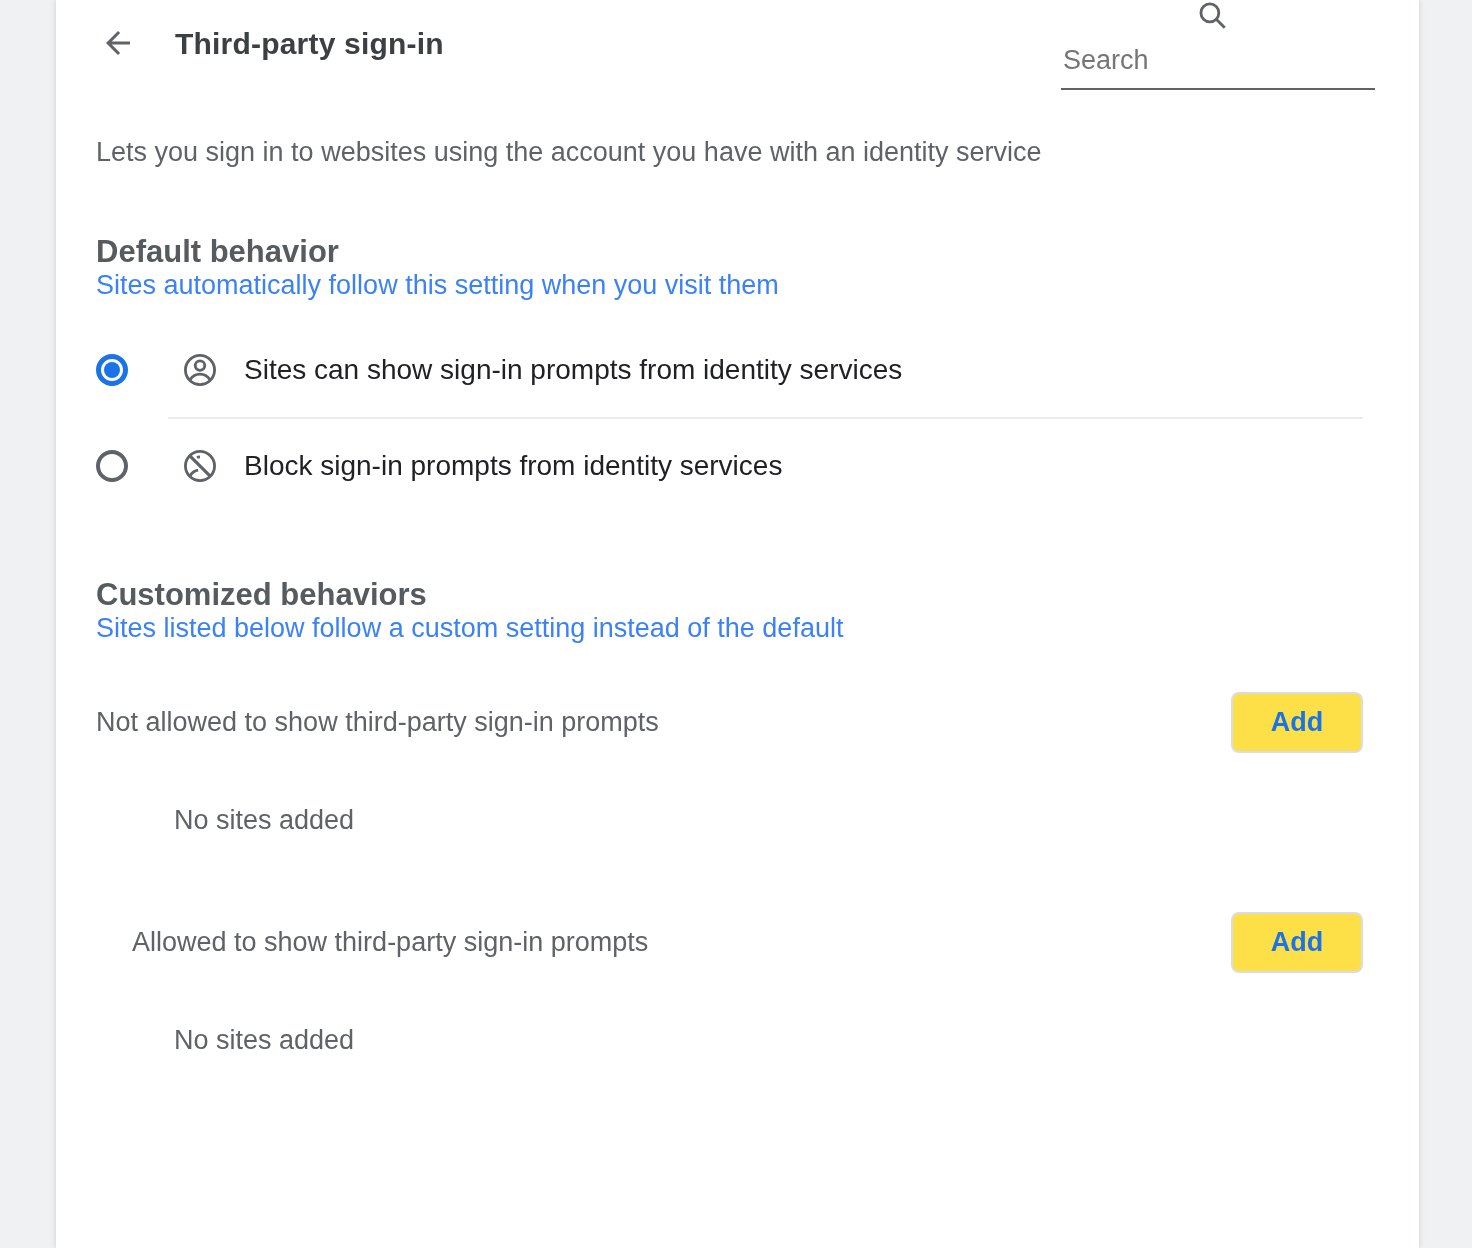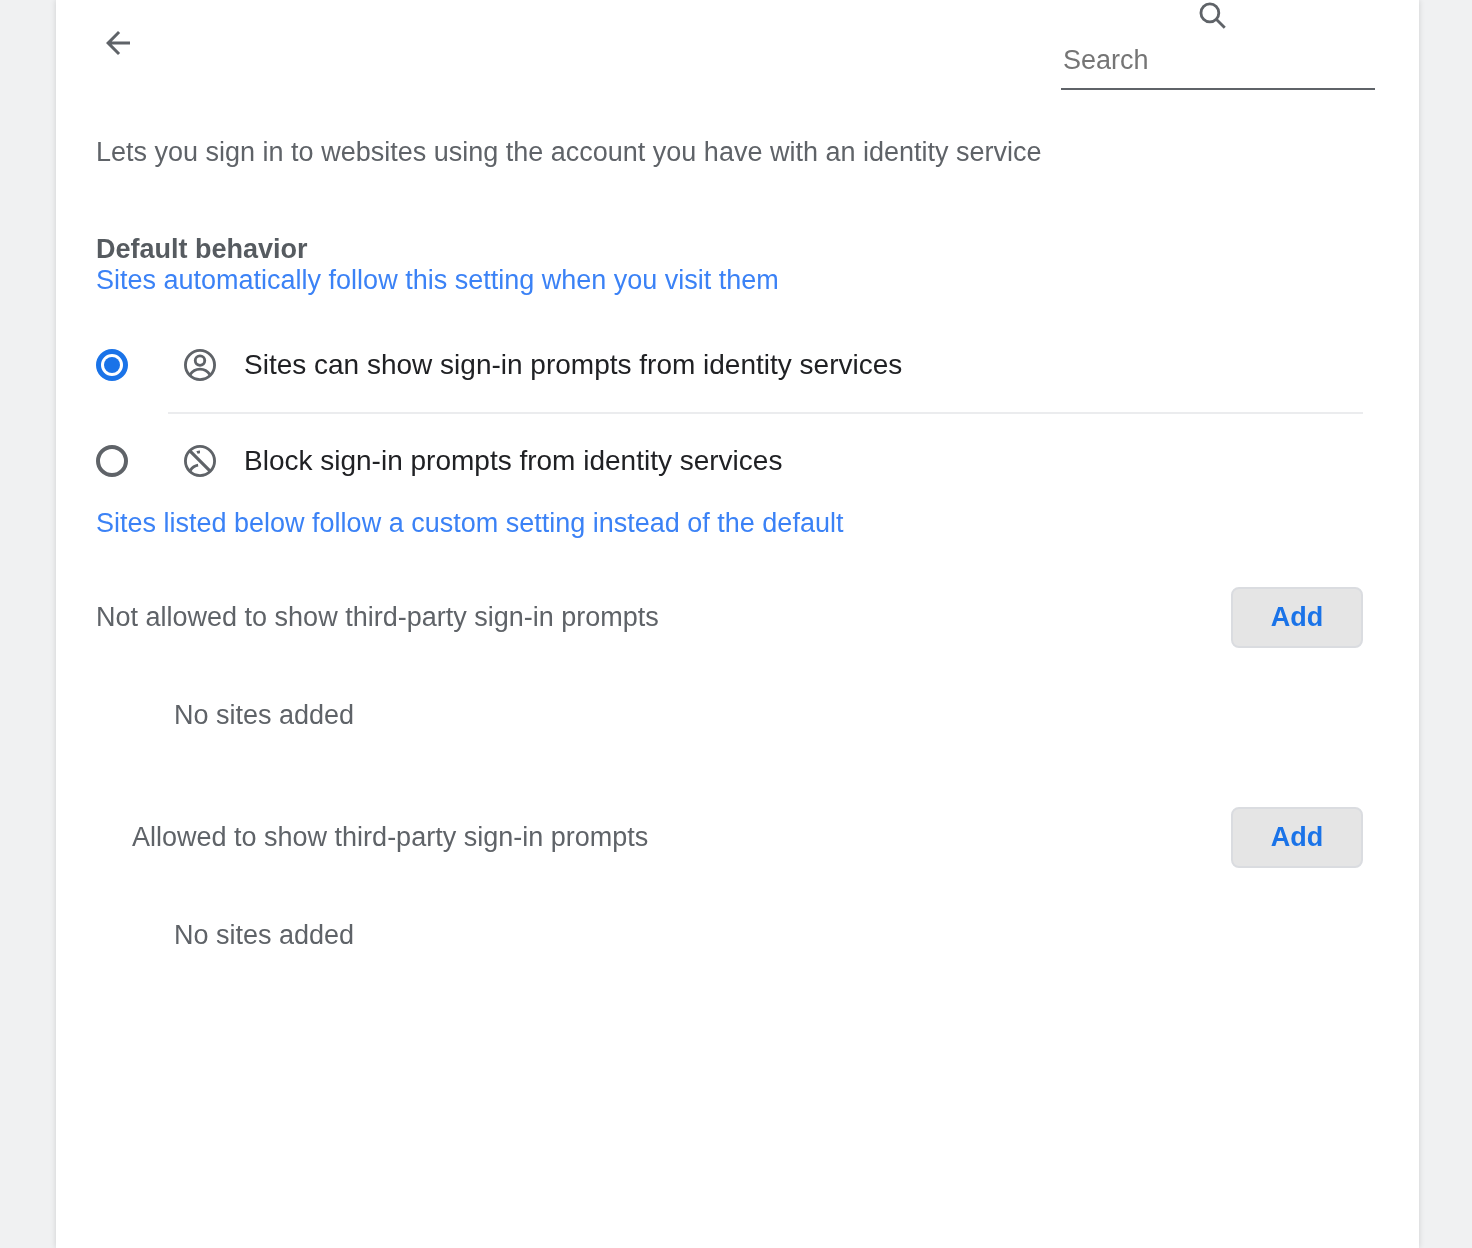--- a/index.html
+++ b/index.html
@@ -40,21 +40,21 @@
     margin-left: 12px; width: 314px; height: 54px;
     border: none; border-bottom: 2px solid #5f6368;
     font-family: inherit; font-size: 27px; color: #202124;
     outline: none; padding: 0 2px 4px 2px; background: transparent;
   }
   .search-input::placeholder { color: #757575; }
 
   
   .main { padding: 0 56px 0 40px; }
   .description { margin-top: 46px; font-size: 27px; line-height: 36px; color: #5f6368; }
-  .section-heading { margin-top: 64px; font-size: 27px; font-weight: 700; color: #565b60; }
+  .section-heading { margin-top: 64px; font-size: 31px; font-weight: 700; color: #565b60; }
   .section-subtitle { font-size: 27px; color: #3b82f6; }
 
   .radio-group { margin-top: 22px; }
   .radio-row { display: flex; align-items: center; height: 94px; cursor: pointer; gap: 12px; }
   .radio-outer { width: 32px; height: 32px; border-radius: 50%; flex: none; }
   .radio-selected { border: 5px solid #1a73e8; position: relative; }
   .radio-selected::after {
     content: ""; position: absolute; left: 3px; top: 3px;
     width: 16px; height: 16px; border-radius: 50%; background: #1a73e8;
   }
@@ -66,40 +66,41 @@
 
   .list-row {
     display: flex; align-items: center; justify-content: space-between;
     margin-top: 48px;
     gap: 36px;
   }
   .list-row.second { margin-top: 76px; margin-left: 36px; }
   .list-title { font-size: 27px; color: #5f6368; }
   .add-btn {
     width: 132px; height: 61px; flex: none;
-    background: #e5e5e5;
+    background: #fde047;
     border: 2px solid #dadce0; border-radius: 8px;
     color: #1a73e8; font-family: inherit; font-size: 27px; font-weight: 700;
     cursor: pointer;
   }
   .empty-text { margin: 52px 0 0 78px; font-size: 27px; color: #5f6368; }
 </style>
 </head>
 <body>
 
 <div class="card">
 
   <div class="header">
     <button class="back-btn">
       <span>
         <svg viewBox="0 0 24 24">
             <path d="M20 11H7.83l5.59-5.59L12 4l-8 8 8 8 1.41-1.41L7.83 13H20v-2z"></path>
           </svg>
       </span>
     </button>
+    <div class="page-title">Third-party sign-in</div>
     <div class="search-wrap">
       <span>
         <svg viewBox="0 0 24 24">
           <circle cx="10.5" cy="10.5" r="6.3" stroke-width="2"></circle>
           <line x1="15.2" y1="15.2" x2="21" y2="21" stroke-width="2"></line>
         </svg>
       </span>
       <input class="search-input" type="text" placeholder="Search" style="">
     </div>
   </div>
@@ -135,20 +136,21 @@
             <line x1="5.6" y1="5.6" x2="18.4" y2="18.4" stroke-width="2"></line>
             <path d="M5.9 17.9c1.2-1.8 2.9-3 4.9-3.3"></path>
             <path d="M10.1 6.6c0.6-0.3 1.2-0.4 1.9-0.4"></path>
           </svg>
         </span>
         <div class="option-label">Block sign-in prompts from identity services</div>
       </div>
 
     </div>
 
+    <div class="section-heading">Customized behaviors</div>
     <div class="section-subtitle">Sites listed below follow a custom setting instead of the default</div>
 
     <div class="list-row">
       <div class="list-title">Not allowed to show third-party sign-in prompts</div>
       <button class="add-btn">Add</button>
     </div>
     <div class="empty-text">No sites added</div>
 
     <div class="list-row second">
       <div class="list-title">Allowed to show third-party sign-in prompts</div>

